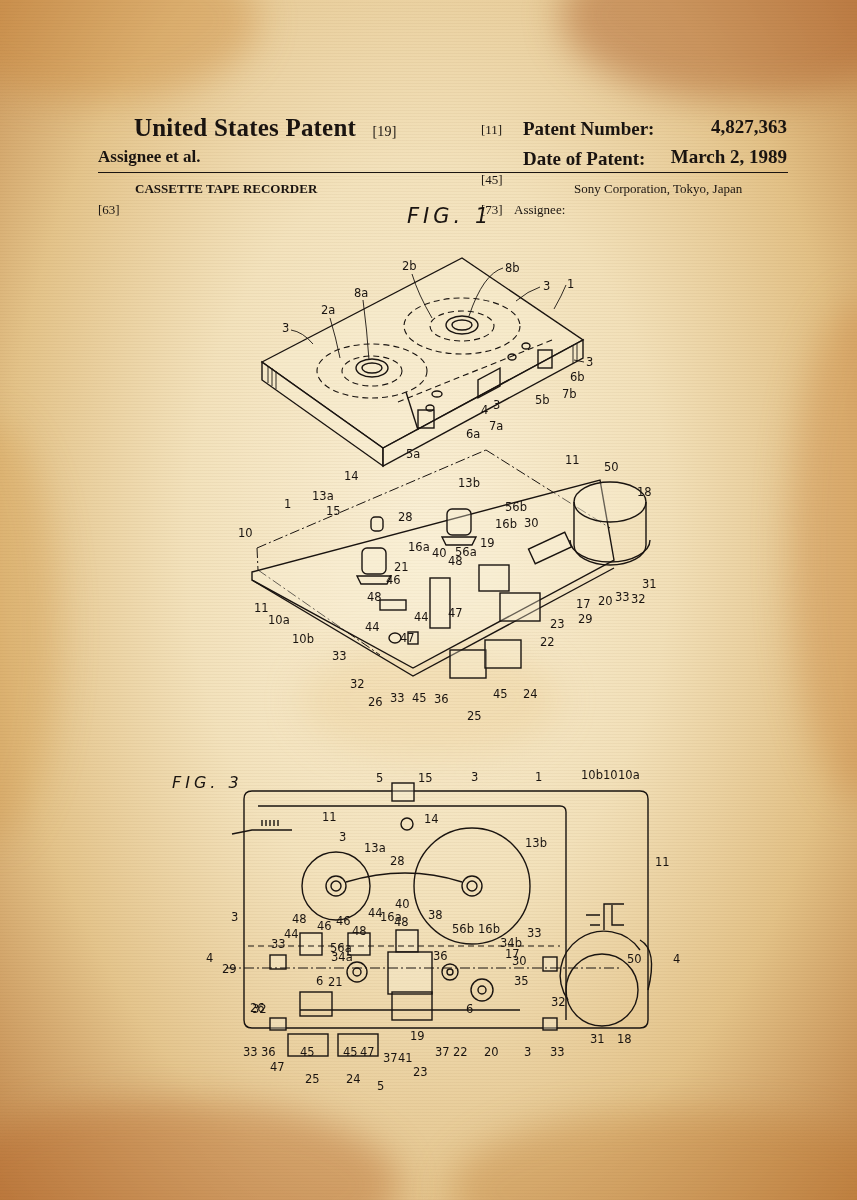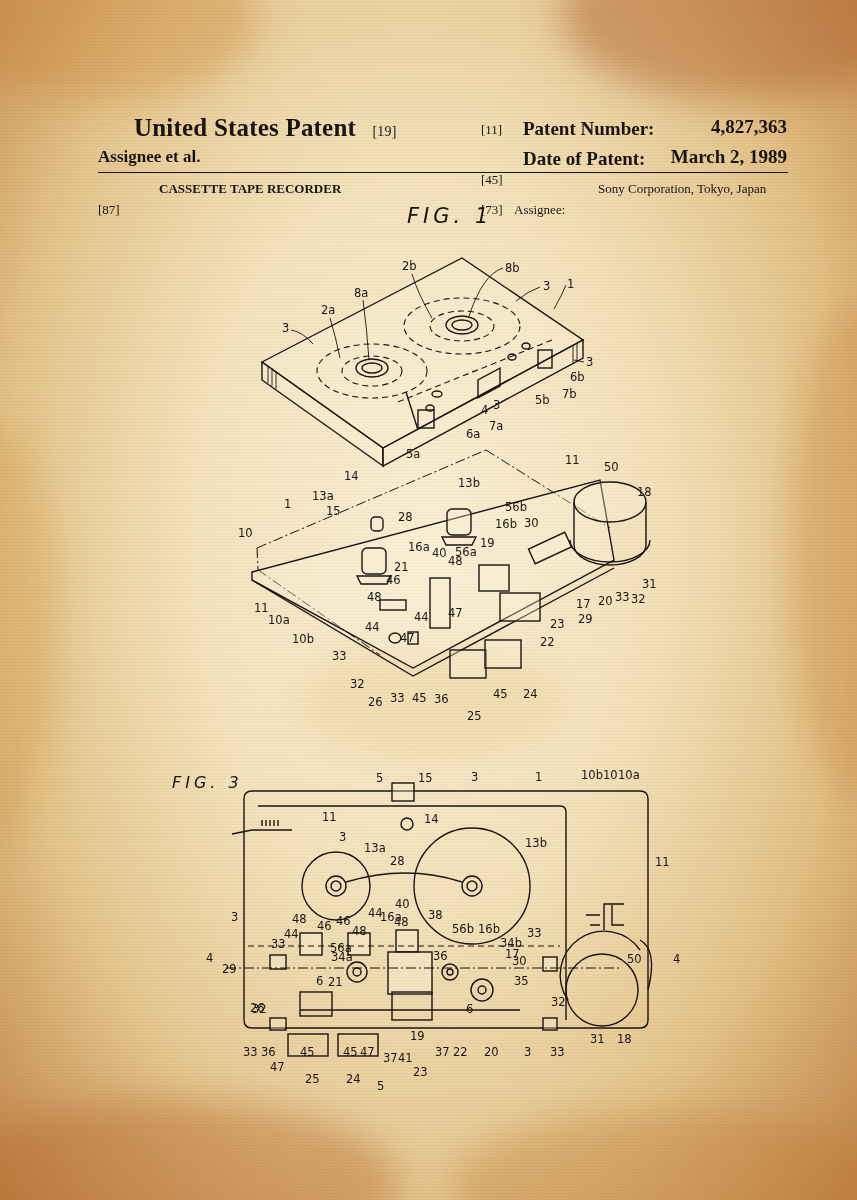--- a/index.html
+++ b/index.html
@@ -12,21 +12,21 @@
   .stain{position:absolute;border-radius:50%;pointer-events:none;filter:blur(18px);}
   .paper-lines{position:absolute;inset:0;pointer-events:none;
     background:repeating-linear-gradient(0deg,rgba(120,80,30,0.05) 0px,rgba(120,80,30,0.05) 1px,transparent 1px,transparent 3px);}
   .row{position:absolute;white-space:nowrap;}
   .title{font-size:25px;font-weight:bold;letter-spacing:0.2px;margin-left:36px;}
   .bracket{font-size:14px;font-weight:normal;}
   .inv{font-size:17px;font-weight:bold;}
   .lbl{font-size:19px;font-weight:bold;}
   .val{font-size:19px;font-weight:bold;}
   .small{font-size:13px;margin-top:21px;}
-  .smallb{font-size:13px;font-weight:bold;margin-left:24px;}
+  .smallb{font-size:13px;font-weight:bold;}
   .rule{position:absolute;left:98px;width:690px;top:172px;height:0;border-top:1.5px solid #1a1410;}
   .fig{position:absolute;font-family:"DejaVu Sans",sans-serif;font-style:italic;font-size:21px;letter-spacing:4px;}
   svg{position:absolute;left:0;top:0;}
   svg text{font-family:"DejaVu Sans",sans-serif;font-size:11.5px;fill:#1a1410;}
   .ln{stroke:#1a1410;stroke-width:1.4;fill:none;}
   .lnf{stroke:#1a1410;stroke-width:1.4;fill:rgba(250,240,215,0.35);}
   .dash{stroke:#1a1410;stroke-width:1.1;fill:none;stroke-dasharray:6 4;}
   .dd{stroke:#1a1410;stroke-width:1;fill:none;stroke-dasharray:10 3 2 3;}
   .thin{stroke:#1a1410;stroke-width:0.9;fill:none;}
 </style>
@@ -54,21 +54,21 @@
   </div>
   <div class="row lbl" style="left:523px;top:118px;">Patent Number:</div>
   <div class="row val" style="right:70px;top:116px;">4,827,363</div>
 
   <div class="row small" style="left:481px;top:151px;">[45]</div>
   <div class="row lbl" style="left:523px;top:148px;">Date of Patent:</div>
   <div class="row val" style="right:70px;top:146px;">March 2, 1989</div>
 
   <div class="rule"></div>
 
-  <div class="row small" style="left:98px;top:181px;">[87]</div>
+  <div class="row small" style="left:98px;top:181px;">[63]</div>
   <div class="row smallb" style="left:135px;top:181px;">CASSETTE TAPE RECORDER</div>
 
   <div class="row small" style="left:481px;top:181px;">[73]</div>
   <div class="row small" style="left:514px;top:181px;">Assignee:</div>
   <div class="row smallb" style="left:574px;top:181px;font-weight:normal;">Sony Corporation, Tokyo, Japan</div>
 </div>
 
 <div class="fig" style="left:407px;top:204px;">FIG. 1</div>
 <div class="fig" style="left:172px;top:773px;font-size:16px;">FIG. 3</div>
 

